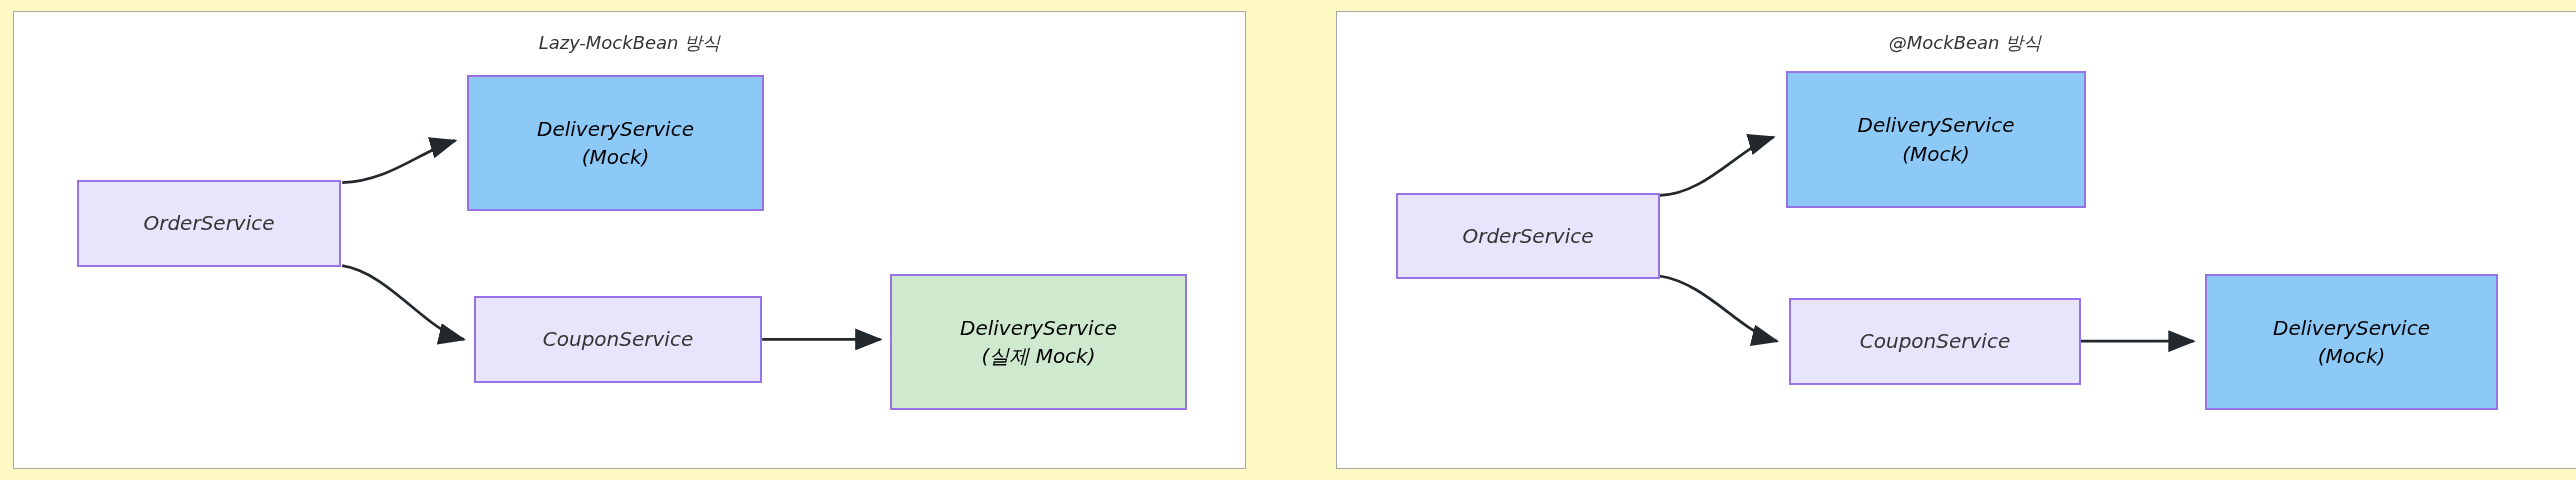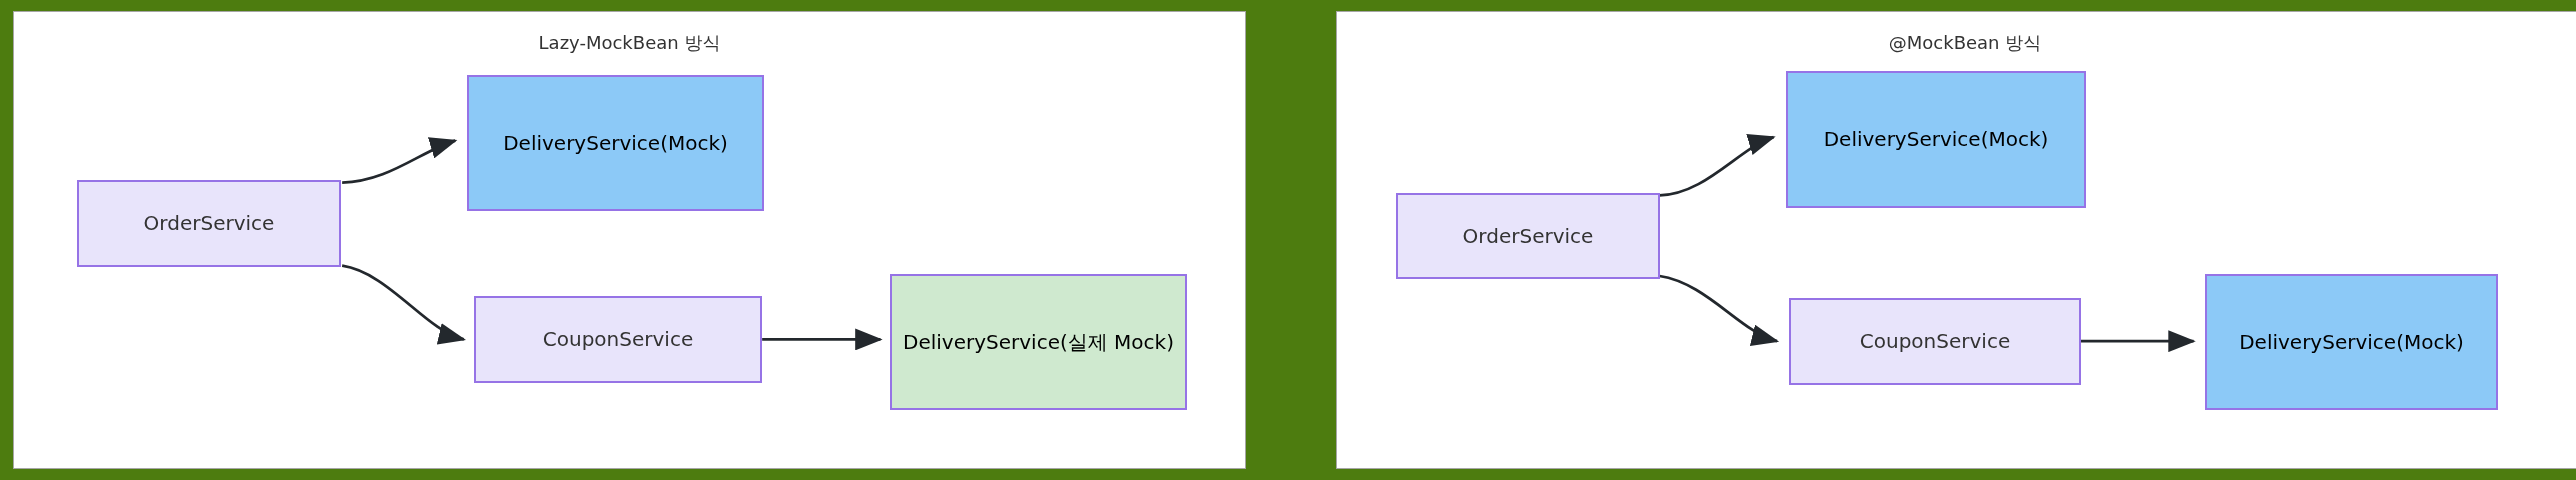--- a/index.html
+++ b/index.html
@@ -10,21 +10,22 @@
   body {
     width: 2576px;
     height: 480px;
     font-family: "DejaVu Sans", "Liberation Sans", sans-serif;
     overflow: hidden;
   }
   #canvas {
     position: relative;
     width: 2576px;
     height: 480px;
-    background: #4d7c0f;
+    background: #fef9c3;
+    font-style: italic;
   }
   .panel {
     position: absolute;
     background: #ffffff;
     border: 1.7px solid #a6a6a6;
     box-sizing: border-box;
   }
   .panel-title {
     position: absolute;
     top: 19px;
@@ -34,21 +35,21 @@
     font-size: 18px;
     color: #333333;
     font-family: "DejaVu Sans", "Liberation Sans", sans-serif;
     white-space: nowrap;
   }
   .node {
     position: absolute;
     box-sizing: border-box;
     border: 2.6px solid #9673e6;
     display: flex;
-    flex-direction: row;
+    flex-direction: column;
     align-items: center;
     justify-content: center;
     text-align: center;
     font-size: 20px;
     color: #000000;
     line-height: 1.42;
     font-family: "DejaVu Sans", "Liberation Sans", sans-serif;
   }
   .node.lavender {
     background: #e8e4fb;

